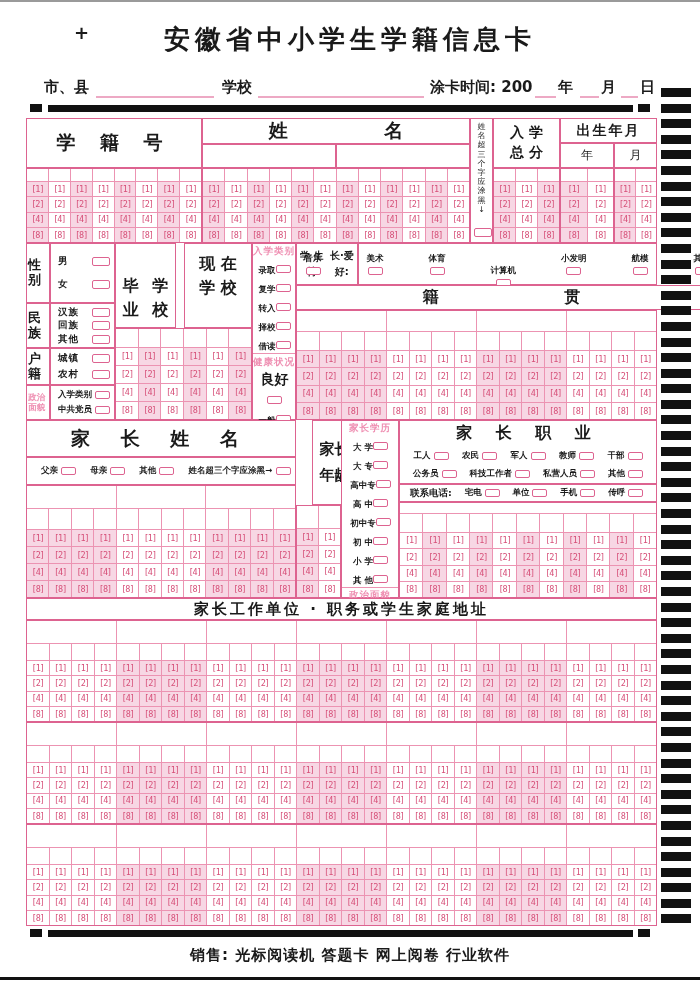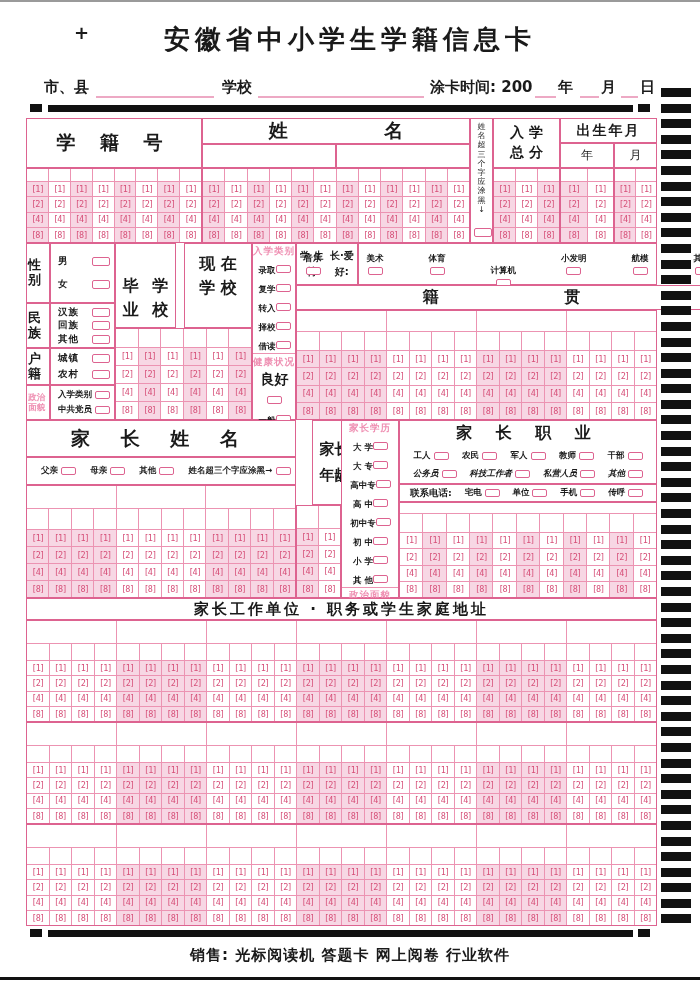--- a/index.html
+++ b/index.html
@@ -715,21 +715,21 @@
           <span class="olbl" style="font-size: 8.5px; letter-spacing: 0px;">教师</span>
           <span class="cbox"></span>
         </div>
         <div class="opt">
           <span class="olbl" style="font-size: 8.5px; letter-spacing: 0px;">干部</span>
           <span class="cbox"></span>
         </div>
       </div>
   </div>
   <div class="cell sm" style="left:399px;top:465px;width:258px;height:19px;align-items:stretch;border-top:none;">
-    <div class="hrow sm" style="flex:1;font-style:italic;">
+    <div class="hrow sm" style="flex:1;">
         <div class="opt">
           <span class="olbl" style="font-size: 8.5px; letter-spacing: 0px;">公务员</span>
           <span class="cbox"></span>
         </div>
         <div class="opt">
           <span class="olbl" style="font-size: 8.5px; letter-spacing: 0px;">科技工作者</span>
           <span class="cbox"></span>
         </div>
         <div class="opt">
           <span class="olbl" style="font-size: 8.5px; letter-spacing: 0px;">私营人员</span>

